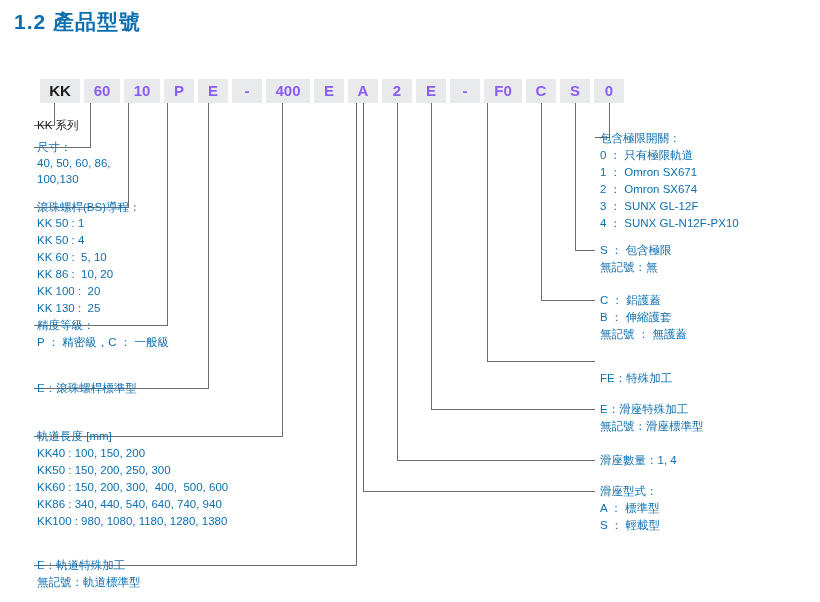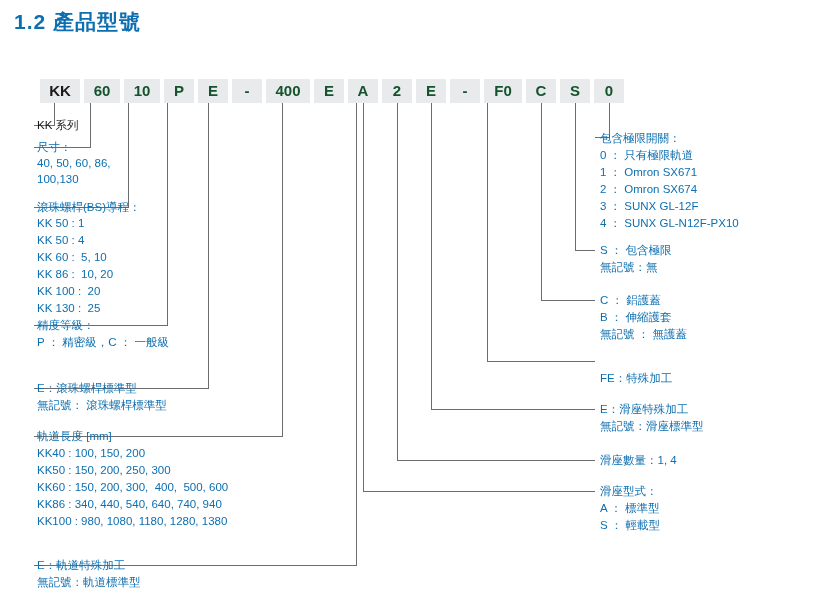--- a/index.html
+++ b/index.html
@@ -25,21 +25,21 @@
   
   .code-row{position:absolute;top:79px;left:40px;height:24px;}
   .cell{
     position:absolute;top:0;height:24px;
     background:#e9eaec;
     font-size:15px;font-weight:bold;
     color:#1a1a1a;
     text-align:center;
     line-height:24px;
   }
-  .cell.blue{color:#14532d;}
+  .cell.blue{color:#8b5cf6;}
 
   
   .ln{position:absolute;background:#6d6d6d;}
   .vln{width:1px;}
   .hln{height:1px;}
 
   
   .tb{position:absolute;font-size:11.5px;line-height:15.5px;color:#1a1a1a;white-space:pre;}
   .tb.blue{color:#0d6fb0;}
 </style>
@@ -122,21 +122,20 @@
   <div class="tb blue" style="left:37px;top:233px">KK 50 : 4</div>
   <div class="tb blue" style="left:37px;top:250px">KK 60 :  5, 10</div>
   <div class="tb blue" style="left:37px;top:267px">KK 86 :  10, 20</div>
   <div class="tb blue" style="left:37px;top:284px">KK 100 :  20</div>
   <div class="tb blue" style="left:37px;top:301px">KK 130 :  25</div>
 
   <div class="tb blue" style="left:37px;top:318px">精度等級：</div>
   <div class="tb blue" style="left:37px;top:335px">P ： 精密級，C ： 一般級</div>
 
   <div class="tb blue" style="left:37px;top:381px">E：滾珠螺桿標準型</div>
-  <div class="tb blue" style="left:37px;top:398px">無記號： 滾珠螺桿標準型</div>
 
   <div class="tb blue" style="left:37px;top:429px">軌道長度 [mm]</div>
   <div class="tb blue" style="left:37px;top:446px">KK40 : 100, 150, 200</div>
   <div class="tb blue" style="left:37px;top:463px">KK50 : 150, 200, 250, 300</div>
   <div class="tb blue" style="left:37px;top:480px">KK60 : 150, 200, 300,  400,  500, 600</div>
   <div class="tb blue" style="left:37px;top:497px">KK86 : 340, 440, 540, 640, 740, 940</div>
   <div class="tb blue" style="left:37px;top:514px">KK100 : 980, 1080, 1180, 1280, 1380</div>
 
   <div class="tb blue" style="left:37px;top:558px">E：軌道特殊加工</div>
   <div class="tb blue" style="left:37px;top:575px">無記號：軌道標準型</div>

